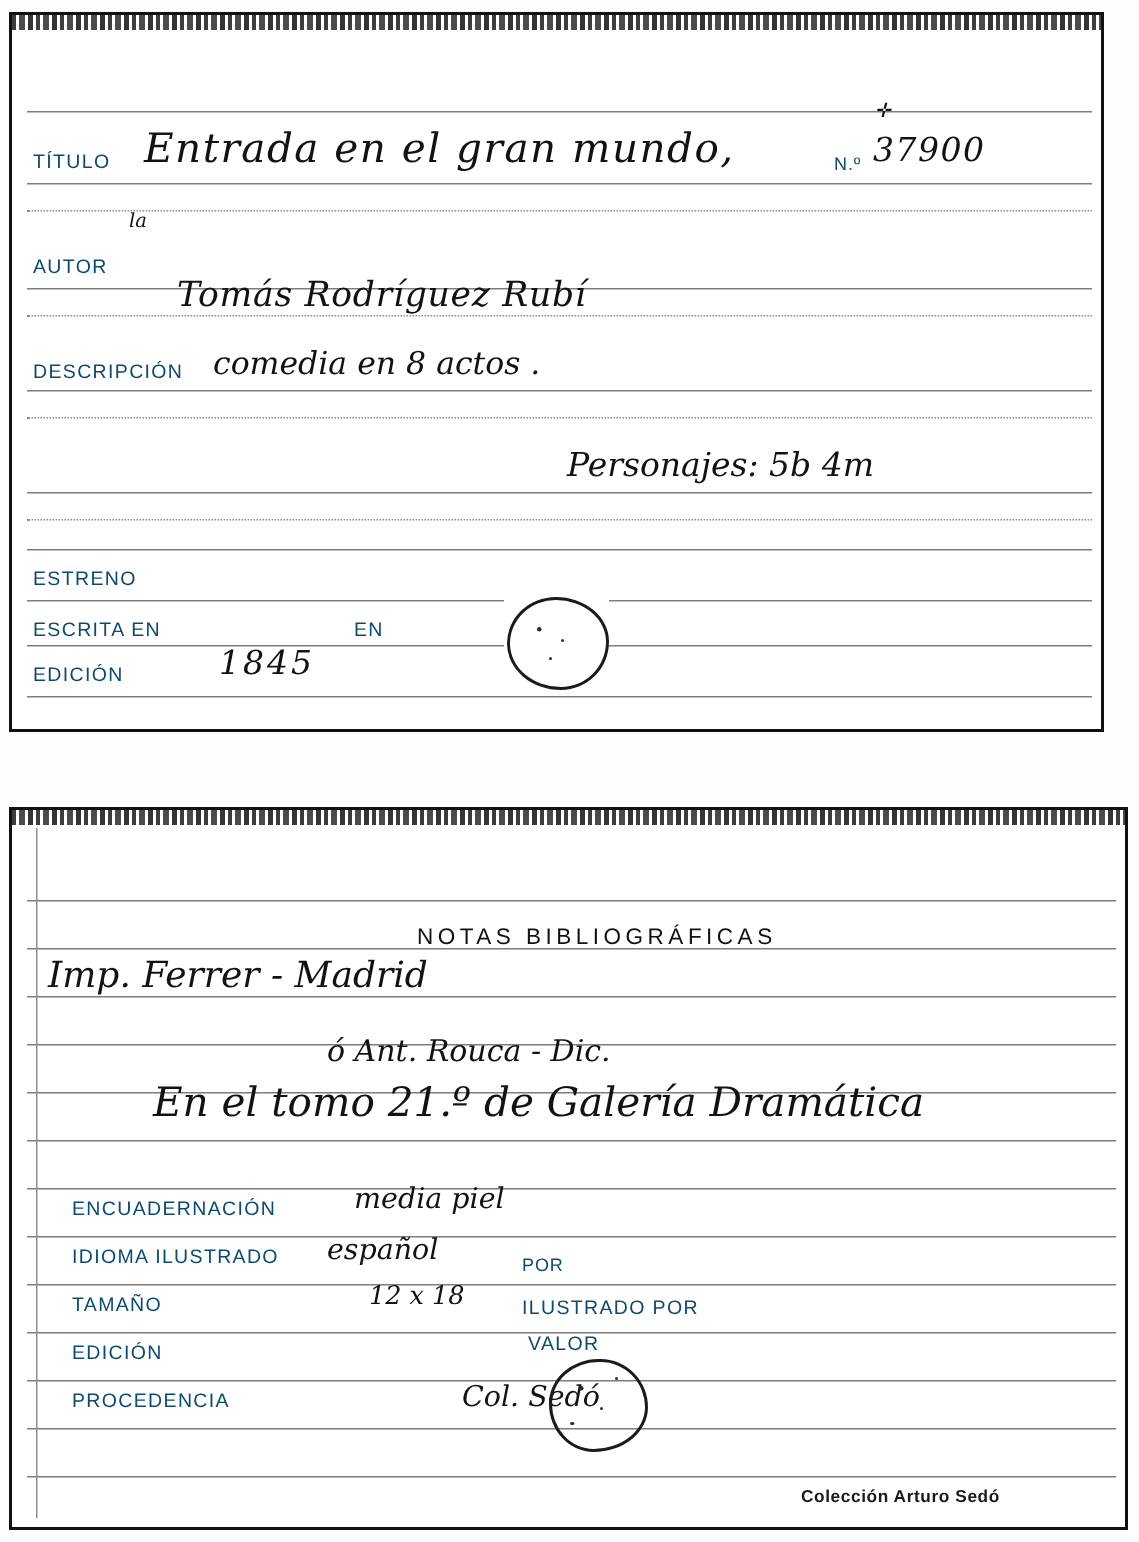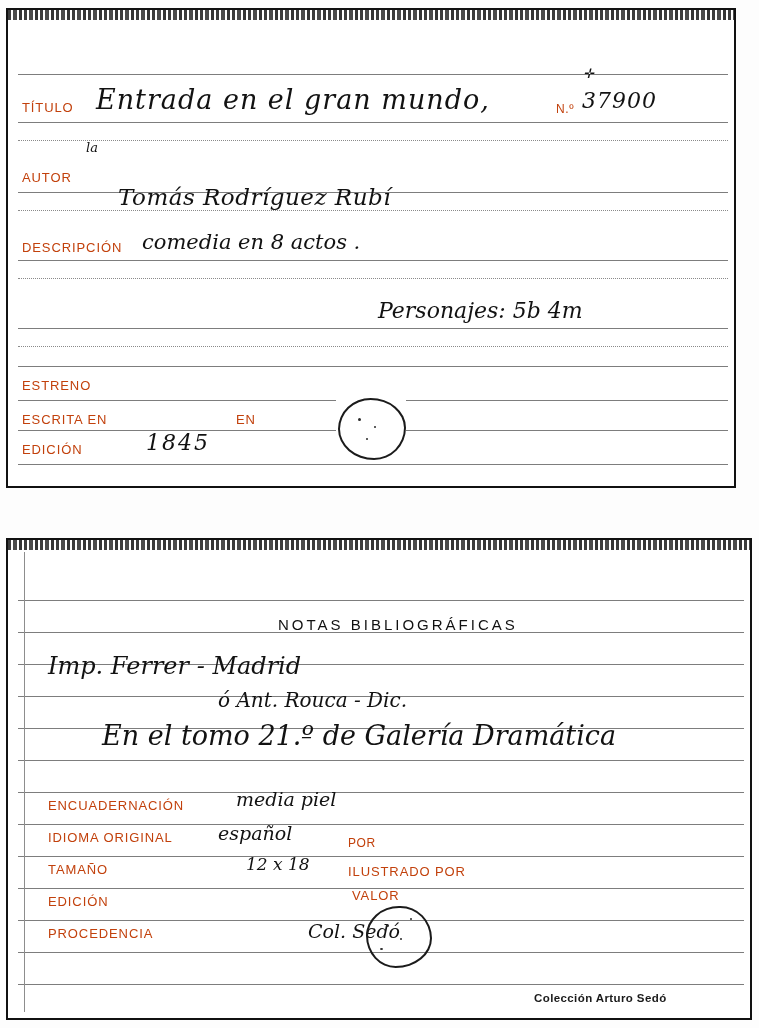--- a/index.html
+++ b/index.html
@@ -90,21 +90,21 @@
     width: 1px;
     background: #8d8d8d;
   }
 
   
   .label {
     position: absolute;
     font-family: "Liberation Sans", sans-serif;
     font-size: 13px;
     letter-spacing: 0.9px;
-    color: #c2410c;
+    color: #0c4a6e;
     white-space: nowrap;
   }
   .label.small { font-size: 12px; letter-spacing: 0.6px; }
   .heading {
     position: absolute;
     font-size: 15px;
     letter-spacing: 3px;
     color: #111;
     white-space: nowrap;
   }
@@ -253,28 +253,28 @@
         <div class="rule" style="top:304px;"></div>
         <div class="rule" style="top:336px;"></div>
         <div class="rule" style="top:368px;"></div>
         <div class="rule" style="top:400px;"></div>
         <div class="rule" style="top:432px;"></div>
       </div>
       <div class="vline" style="left:6px;"></div>
 
       <div class="heading" style="left:260px; top:64px;">NOTAS BIBLIOGRÁFICAS</div>
 
-      <div class="hand hw-notes1" style="left:14px; top:100px;margin-left:16px;">Imp. Ferrer - Madrid</div>
+      <div class="hand hw-notes1" style="left:14px; top:84px;">Imp. Ferrer - Madrid</div>
       <div class="hand hw-notes2" style="left:200px; top:136px;">ó Ant. Rouca - Dic.</div>
       <div class="hand hw-notes3" style="left:84px; top:168px;">En el tomo 21.º de Galería Dramática</div>
 
       <div class="label" style="left:30px; top:246px;">ENCUADERNACIÓN</div>
       <div class="hand hw-field" style="left:218px; top:236px;">media piel</div>
 
-      <div class="label" style="left:30px; top:278px;">IDIOMA ORIGINAL</div>
+      <div class="label" style="left:30px; top:278px;">IDIOMA ILUSTRADO</div>
       <div class="hand hw-field" style="left:200px; top:270px;">español</div>
       <div class="label small" style="left:330px; top:284px;">POR</div>
 
       <div class="label" style="left:30px; top:310px;">TAMAÑO</div>
       <div class="hand hw-small" style="left:228px; top:302px;">12 x 18</div>
       <div class="label" style="left:330px; top:312px;">ILUSTRADO POR</div>
 
       <div class="label" style="left:30px; top:342px;">EDICIÓN</div>
       <div class="label" style="left:334px; top:336px;">VALOR</div>
 

